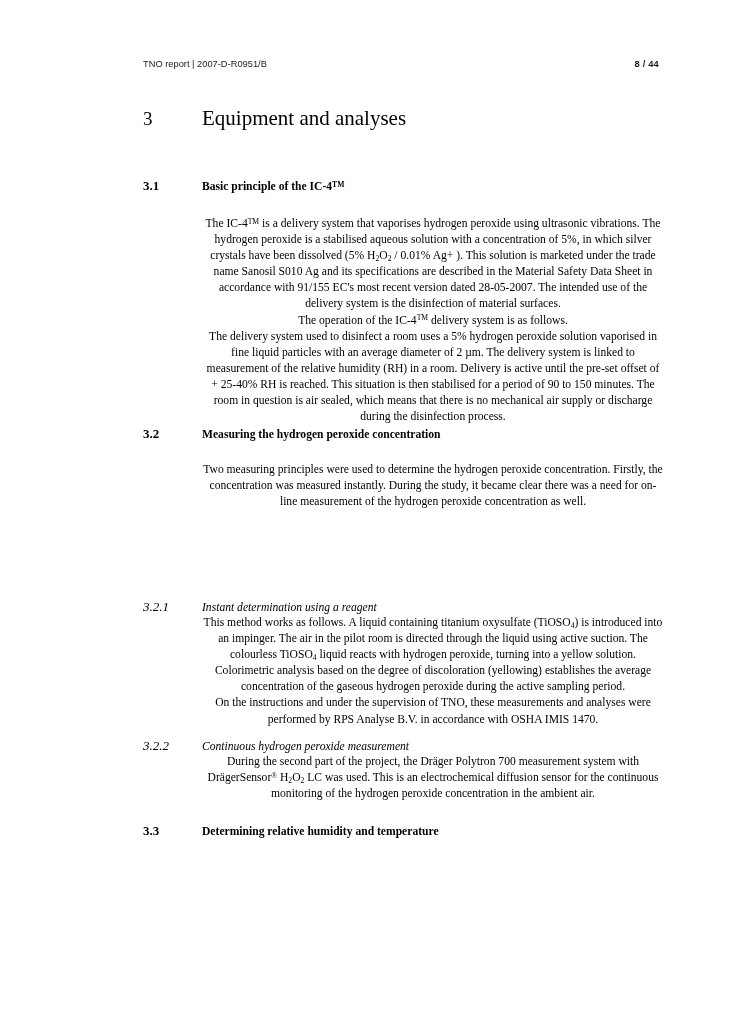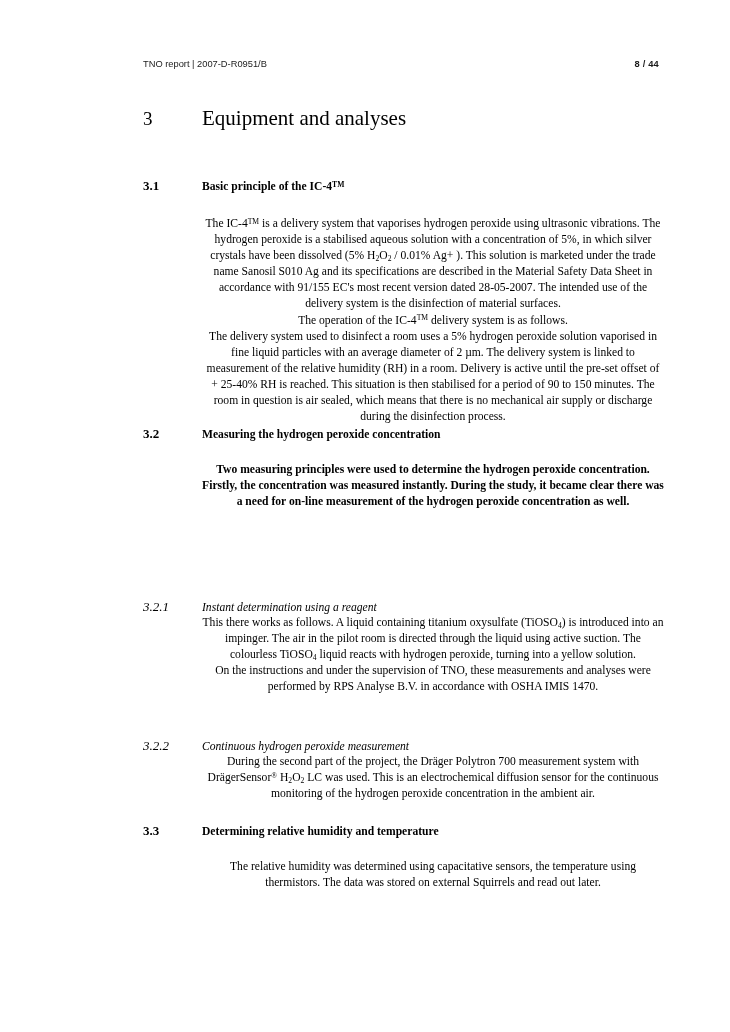--- a/index.html
+++ b/index.html
@@ -148,49 +148,47 @@
       <p><span>The operation of the IC-4</span><sup>TM</sup><span> delivery system is as follows.</span></p>
       <p>The delivery system used to disinfect a room uses a 5% hydrogen peroxide solution vaporised in fine liquid particles with an average diameter of 2 µm. The delivery system is linked to measurement of the relative humidity (RH) in a room. Delivery is active until the pre-set offset of + 25-40% RH is reached. This situation is then stabilised for a period of 90 to 150 minutes. The room in question is air sealed, which means that there is no mechanical air supply or discharge during the disinfection process.</p>
     </div>
   </div>
 
   <div class="section" style="top:426px;">
     <div class="sec-head">
       <span class="sec-num">3.2</span>
       <span class="sec-title">Measuring the hydrogen peroxide concentration</span>
     </div>
-    <div class="body" style="margin-top:20px;font-weight:bold;">
+    <div class="body" style="margin-top:20px;">
       <p>Two measuring principles were used to determine the hydrogen peroxide concentration. Firstly, the concentration was measured instantly. During the study, it became clear there was a need for on-line measurement of the hydrogen peroxide concentration as well.</p>
     </div>
   </div>
 
   <div class="section sec-sub" style="top:562px;margin-top:37px;">
     <div class="sec-head">
       <span class="sec-num">3.2.1</span>
       <span class="sec-title">Instant determination using a reagent</span>
     </div>
     <div class="body">
-      <p><span>This there works as follows. A liquid containing titanium oxysulfate (TiOSO</span><sub>4</sub><span>) is introduced into an impinger. The air in the pilot room is directed through the liquid using active suction. The colourless TiOSO</span><sub>4</sub><span> liquid reacts with hydrogen peroxide, turning into a yellow solution.</span></p>
+      <p><span>This method works as follows. A liquid containing titanium oxysulfate (TiOSO</span><sub>4</sub><span>) is introduced into an impinger. The air in the pilot room is directed through the liquid using active suction. The colourless TiOSO</span><sub>4</sub><span> liquid reacts with hydrogen peroxide, turning into a yellow solution.</span></p>
+      <p>Colorimetric analysis based on the degree of discoloration (yellowing) establishes the average concentration of the gaseous hydrogen peroxide during the active sampling period.</p>
       <p>On the instructions and under the supervision of TNO, these measurements and analyses were performed by RPS Analyse B.V. in accordance with OSHA IMIS 1470.</p>
     </div>
   </div>
 
   <div class="section sec-sub" style="top:738px;">
     <div class="sec-head">
       <span class="sec-num">3.2.2</span>
       <span class="sec-title">Continuous hydrogen peroxide measurement</span>
     </div>
     <div class="body">
       <p><span>During the second part of the project, the Dräger Polytron 700 measurement system with DrägerSensor</span><sup>®</sup><span> H</span><sub>2</sub><span>O</span><sub>2</sub><span> LC was used. This is an electrochemical diffusion sensor for the continuous monitoring of the hydrogen peroxide concentration in the ambient air.</span></p>
     </div>
   </div>
 
   <div class="section" style="top:823px;">
     <div class="sec-head">
       <span class="sec-num">3.3</span>
       <span class="sec-title">Determining relative humidity and temperature</span>
     </div>
-    <div class="body" style="margin-top:20px;">
-      <p>The relative humidity was determined using capacitative sensors, the temperature using thermistors. The data was stored on external Squirrels and read out later.</p>
-    </div>
   </div>
 
 </div>
 
 </body></html>

